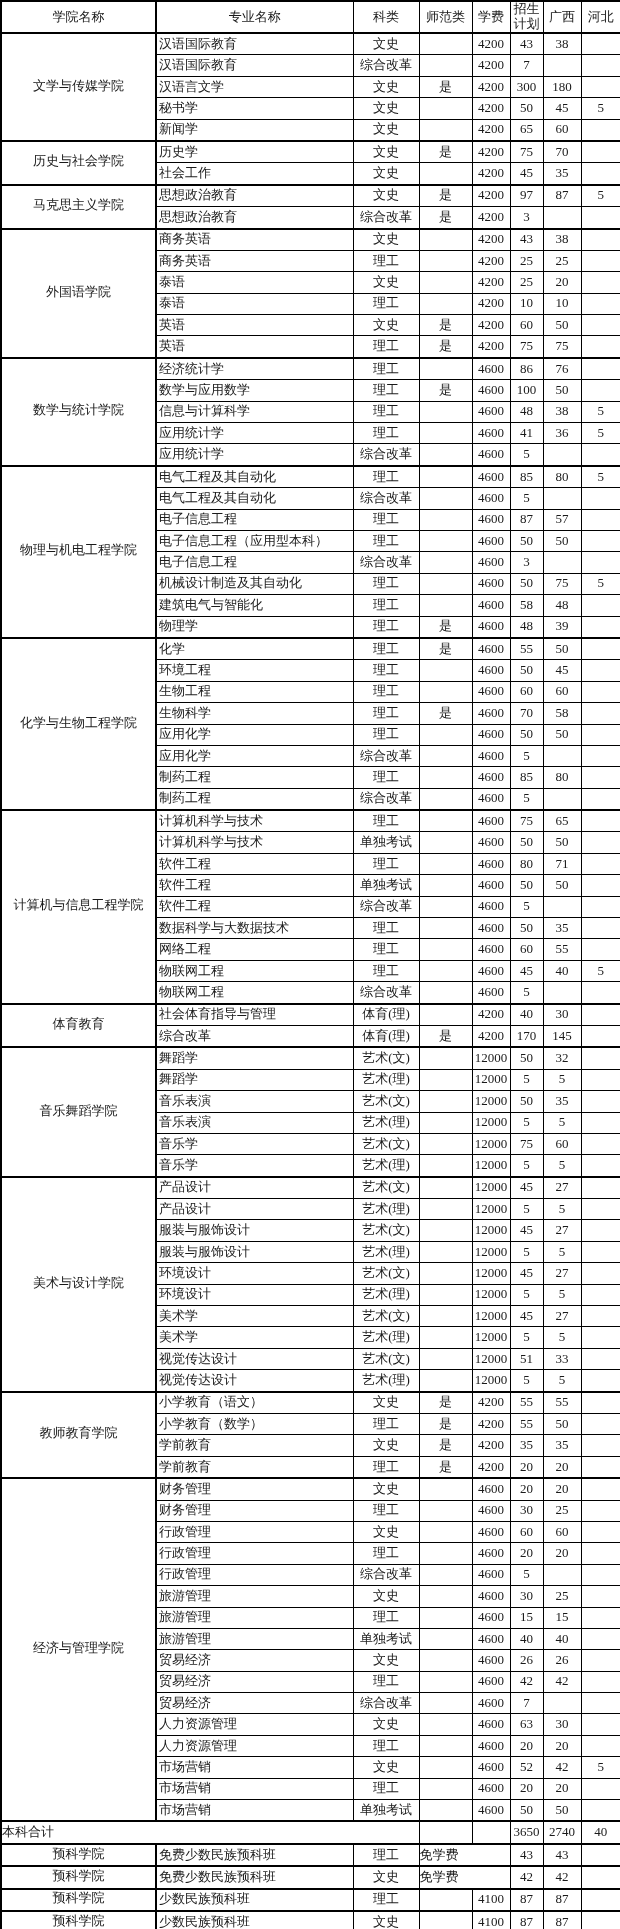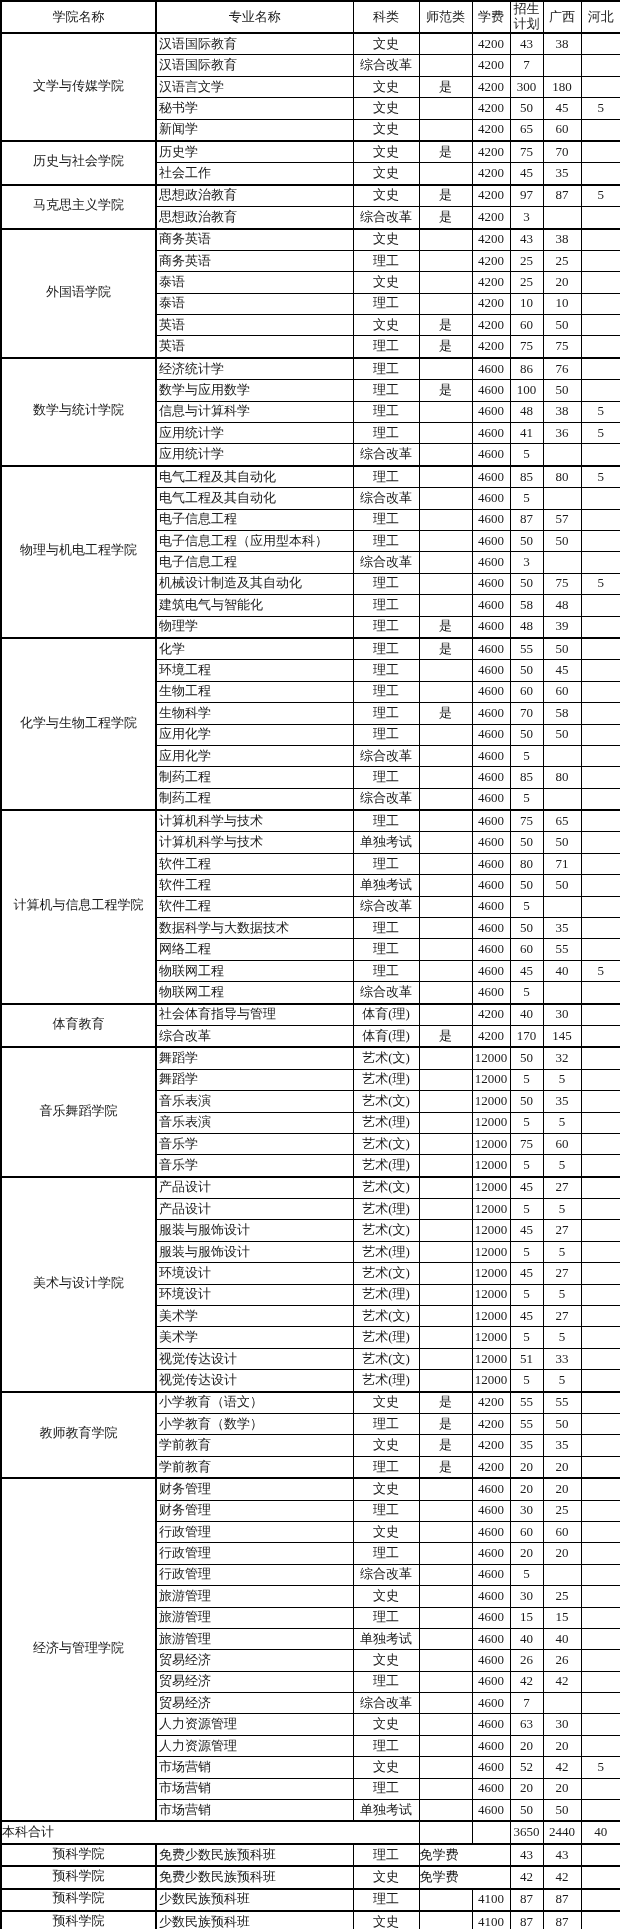--- a/index.html
+++ b/index.html
@@ -809,21 +809,21 @@
         <td>4600</td>
         <td>50</td>
         <td>50</td>
         <td></td>
       </tr>
       <tr class="group-start">
         <td class="summary-label" colspan="3">本科合计</td>
         <td></td>
         <td></td>
         <td>3650</td>
-        <td>2440</td>
+        <td>2740</td>
         <td>40</td>
       </tr>
       <tr class="group-start">
         <td class="college">预科学院</td>
         <td class="major">免费少数民族预科班</td>
         <td>理工</td>
         <td class="tuition-merged" colspan="2">免学费</td>
         <td>43</td>
         <td>43</td>
         <td></td>

